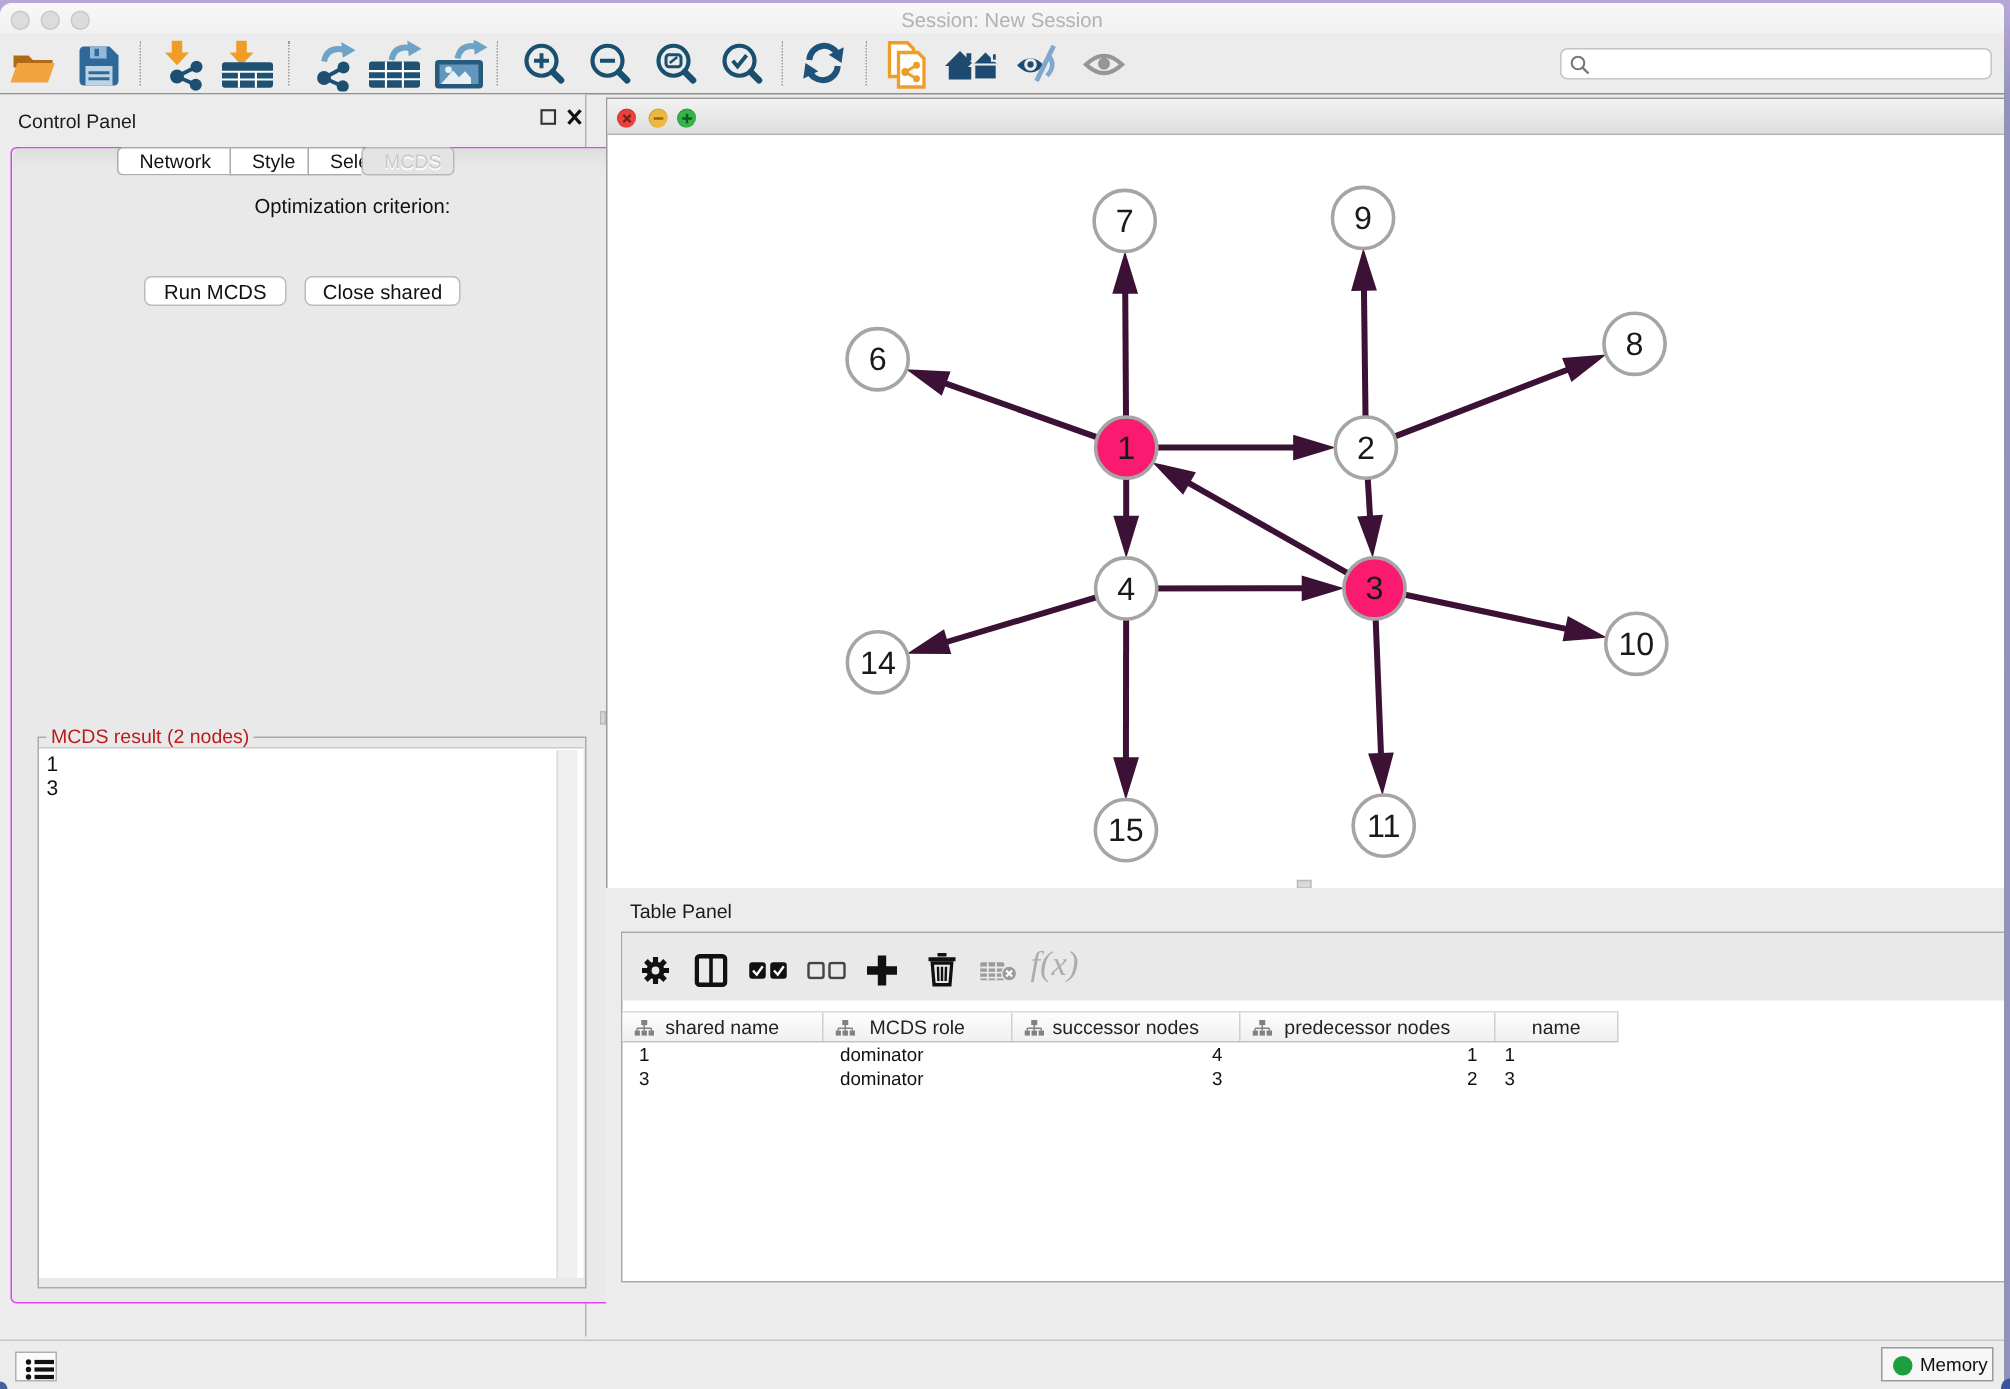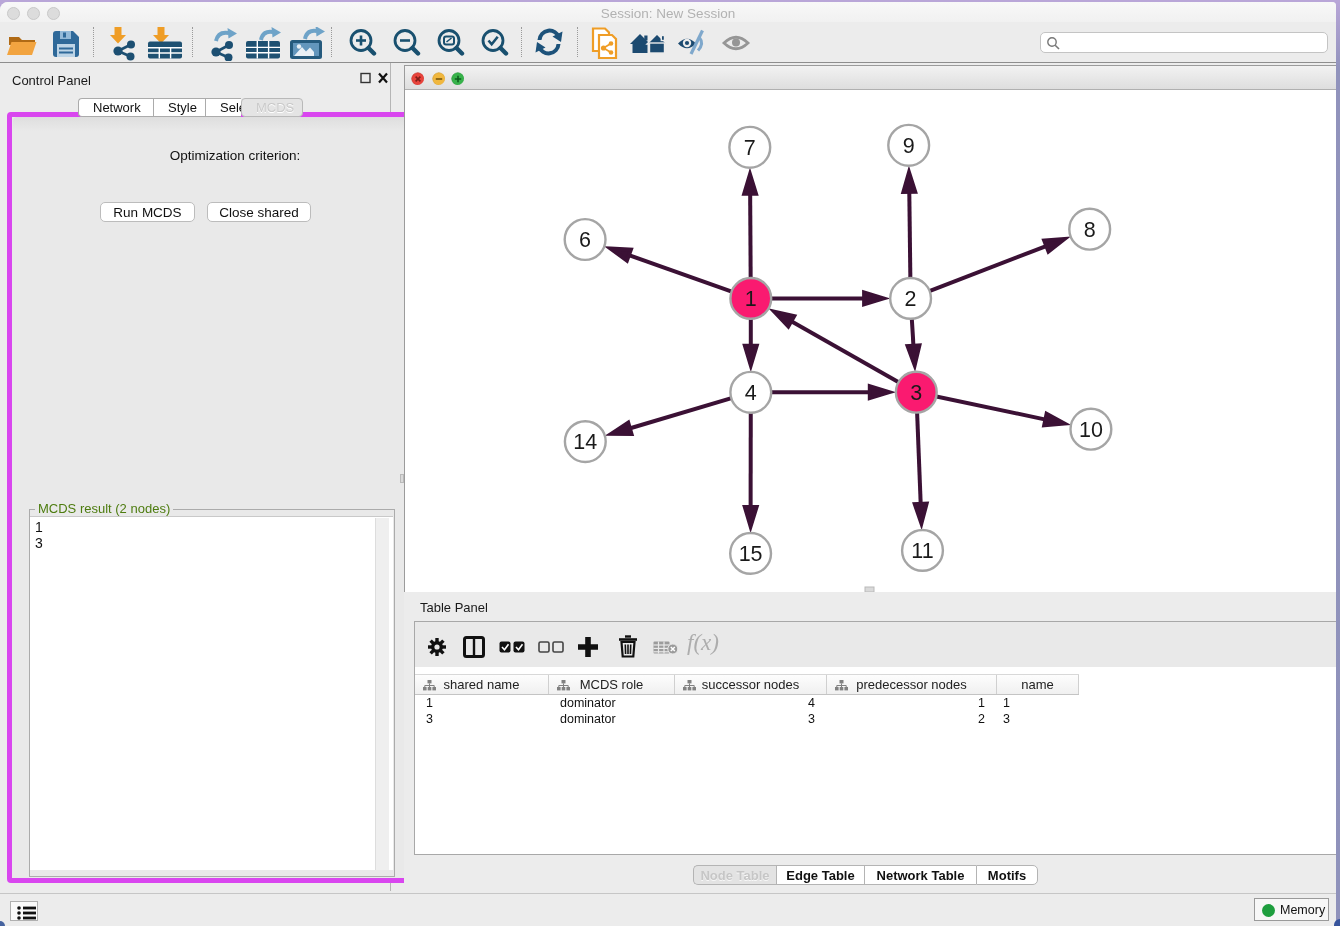--- a/index.html
+++ b/index.html
@@ -11,32 +11,32 @@
 .tl{position:absolute;top:5px;width:13px;height:13px;border-radius:50%;background:#dcdcdc;border:1px solid #c9c9c9;}
 #toolbar{position:absolute;left:0;top:22px;width:100%;height:41px;background:#ececec;border-bottom:1px solid #8e8e8e;}
 .sep{position:absolute;top:5px;height:30px;width:0;border-left:1px dotted #9a9a9a;}
 .tbi{position:absolute;top:3px;}
 #search{position:absolute;left:1040px;top:10px;width:288px;height:21px;background:#fff;border:1px solid #c4c4c4;border-radius:5px;}
 #search svg{position:absolute;left:5px;top:3px;}
 
 #cpanel{position:absolute;left:0;top:63px;width:391px;height:828px;background:#ececec;border-right:1px solid #b5b5b5;}
 #cpanel .phead{position:absolute;left:12px;top:10px;font-size:13px;color:#1a1a1a;}
 .winbtns{position:absolute;top:9px;font-size:12px;color:#111;}
-#tabpane{position:absolute;left:7px;top:49px;width:456px;height:771px;background:#e9e9e9;border:5px solid #d946ef;border-radius:4px;}
+#tabpane{position:absolute;left:7px;top:35px;width:456px;height:771px;background:#e9e9e9;border:1px solid #d946ef;border-radius:4px;}
 #tabpane .shade{position:absolute;left:1px;top:0;right:1px;height:14px;background:linear-gradient(#dedede,#e9e9e9);border-radius:4px 4px 0 0;}
 .tabs{position:absolute;left:78px;top:35px;height:19px;display:flex;}
 .tab{height:19px;line-height:18px;font-size:13px;color:#111;background:#fff;border:1px solid #ababab;border-right:none;padding:0 14px;text-align:center;}
 .tab.first{border-radius:4px 0 0 4px;}
 .tab.sel{background:#e4e4e4;border:1px solid #b9b9b9;border-radius:4px;color:#c9c9c9;}
 #optlabel{position:absolute;left:0;width:100%;top:31px;text-align:center;font-size:13.5px;color:#111;}
 #dropdown{position:absolute;left:36px;top:52px;width:314px;height:22px;background:#fff;border:1px solid #c0c0c0;border-radius:5px;font-size:13.5px;color:#111;line-height:21px;padding-left:11px;}
 .btn{position:absolute;top:85px;height:20px;background:#fff;border:1px solid #bcbcbc;border-radius:5px;font-size:13.5px;color:#111;text-align:center;line-height:19px;}
 #grpbox{position:absolute;left:17px;top:385px;width:366px;height:375px;}
 #grpbox .gb{position:absolute;left:0;top:7px;width:100%;height:368px;border:1px solid #ababab;}
-#grpbox .gl{position:absolute;left:6px;top:0;background:#e9e9e9;padding:0 3px;font-size:13px;color:#4d7c0f;z-index:3;line-height:14px;}
+#grpbox .gl{position:absolute;left:6px;top:0;background:#e9e9e9;padding:0 3px;font-size:13px;color:#b91c1c;z-index:3;line-height:14px;}
 #grpbox .inner{position:absolute;left:1px;top:14px;width:363px;height:354px;background:#fff;border-top:1px solid #c9c9c9;font-size:14px;color:#111;}
 #grpbox .scroll{position:absolute;right:4px;top:1px;width:14px;height:352px;background:#efefef;border-left:1px solid #dddddd;}
 
 #netwin{position:absolute;left:404px;top:65px;width:933px;height:527px;border:1px solid #9b9b9b;border-bottom:none;background:#fff;}
 #nettitle{position:absolute;left:0;top:0;width:100%;height:24px;background:linear-gradient(#f2f2f2,#dedede);border-bottom:1px solid #b0b0b0;}
 #nettitle .title{position:absolute;left:0;right:0;top:4px;text-align:center;font-size:13px;font-weight:bold;color:#222;}
 .mtl{position:absolute;top:5.5px;width:13px;height:13px;border-radius:50%;}
 #graph{position:absolute;left:0px;top:25px;}
 
 #tpanel{position:absolute;left:404px;top:592px;width:936px;height:301px;background:#ececec;}
@@ -437,26 +437,20 @@
         <span style="left:588px;">1</span>
       </div>
   <div class="trow" style="top:90px;">
         <span style="left:11px;">3</span>
         <span style="left:145px;">dominator</span>
         <span style="left:370px;width:30px;text-align:right;">3</span>
         <span style="left:540px;width:30px;text-align:right;">2</span>
         <span style="left:588px;">3</span>
       </div>
  </div>
- <div class="btabs">
-  <div class="btab" style="width:83px;border-radius:5px 0 0 5px;background:#e3e3e3;color:#c6c6c6;text-shadow:0 1px 0 #f8f8f8;">Node Table</div>
-      <div class="btab" style="width:88px;">Edge Table</div>
-      <div class="btab" style="width:112px;">Network Table</div>
-      <div class="btab" style="width:62px;border-right:1px solid #b4b4b4;border-radius:0 5px 5px 0;">Motifs</div>
- </div>
 </div>
 <div style="position:absolute;left:0;top:921px;width:5px;height:5px;background:#46639f;border-radius:0 5px 0 0;z-index:6;"></div>
 <div style="position:absolute;right:0;top:919px;width:6px;height:7px;background:#37549c;border-radius:7px 0 0 0;z-index:6;"></div>
 <div id="statusbar">
  <div id="listbtn"><svg width="26" height="18" style="margin:2px 0 0 4px;">
         <circle cx="4" cy="4" r="1.8" fill="#111"></circle>
         <circle cx="4" cy="9" r="1.8" fill="#111"></circle>
         <circle cx="4" cy="14" r="1.8" fill="#111"></circle>
         <rect x="8" y="2.6" width="13" height="2.8" fill="#111"></rect>
         <rect x="8" y="7.6" width="13" height="2.8" fill="#111"></rect>

